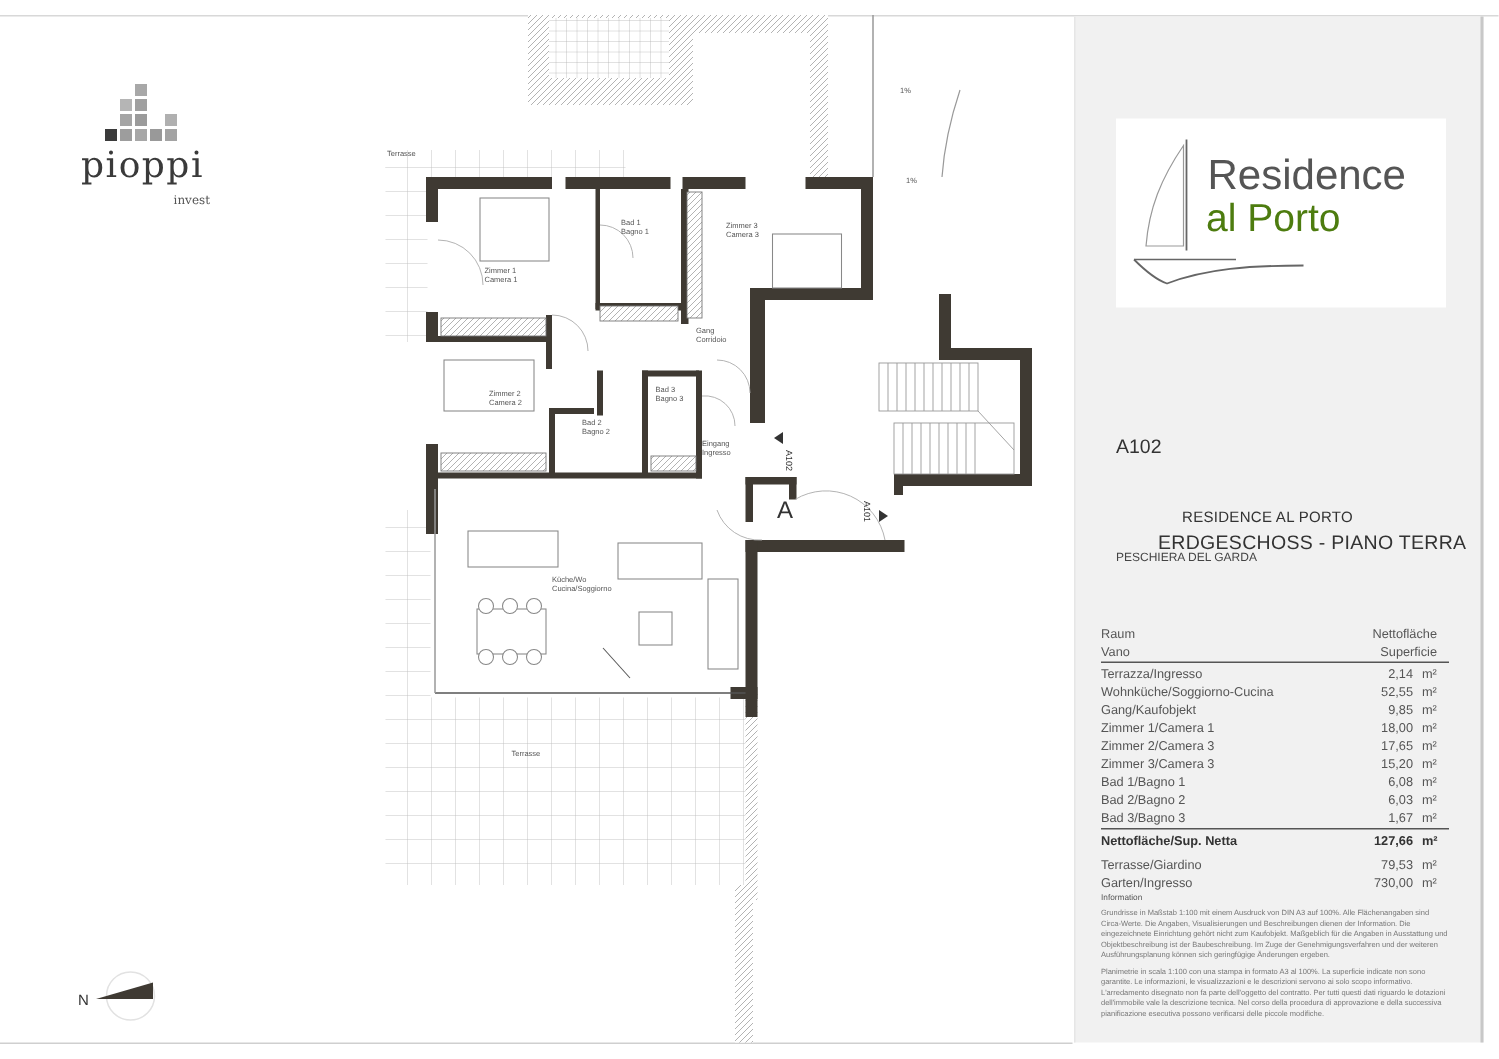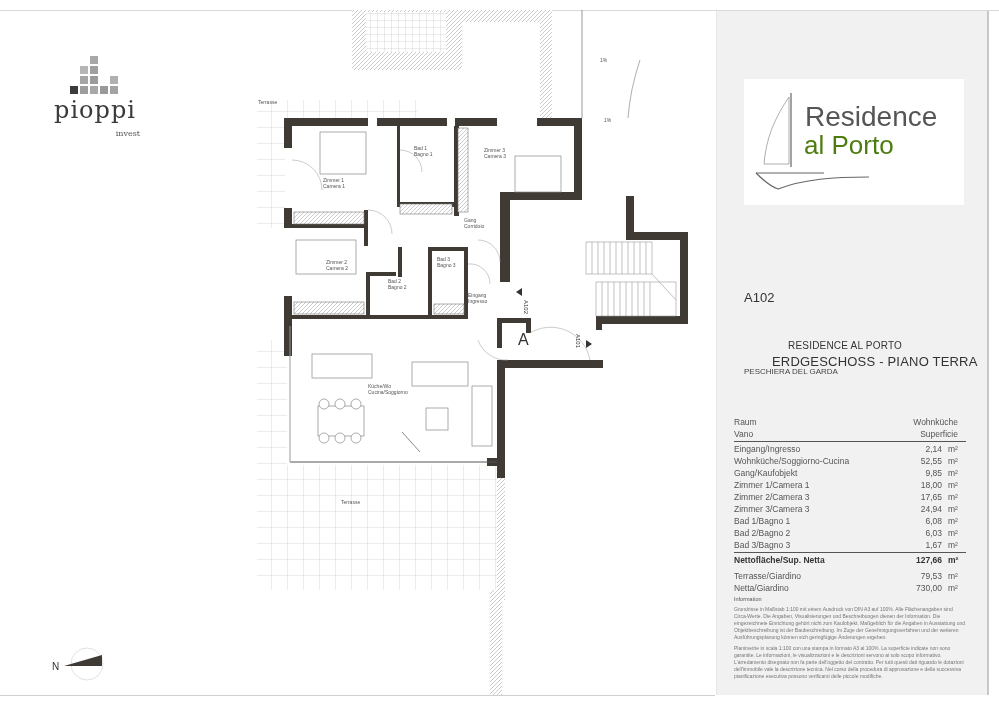--- a/index.html
+++ b/index.html
@@ -242,30 +242,30 @@
   </div>
 
   <div class="unit">A102</div>
   <div class="city">PESCHIERA DEL GARDA</div>
   <div class="proj">RESIDENCE AL PORTO</div>
   <div class="floor">ERDGESCHOSS - PIANO TERRA</div>
 
   <div class="tbl">
     <div class="row">
       <span class="c1">Raum</span>
-      <span class="c2" style="right:8px">Wohnküche</span>
+      <span class="c2" style="right:8px">Nettofläche</span>
     </div>
     <div class="row">
       <span class="c1">Vano</span>
       <span class="c2" style="right:8px">Superficie</span>
     </div>
     <div class="line"></div>
     <div id="room-rows">
         <div class="row">
-          <span class="c1">Eingang/Ingresso</span>
+          <span class="c1">Terrazza/Ingresso</span>
           <span class="c2">2,14</span>
           <span class="c3">m²</span>
         </div>
         <div class="row">
           <span class="c1">Wohnküche/Soggiorno-Cucina</span>
           <span class="c2">52,55</span>
           <span class="c3">m²</span>
         </div>
         <div class="row">
           <span class="c1">Gang/Kaufobjekt</span>
@@ -277,21 +277,21 @@
           <span class="c2">18,00</span>
           <span class="c3">m²</span>
         </div>
         <div class="row">
           <span class="c1">Zimmer 2/Camera 3</span>
           <span class="c2">17,65</span>
           <span class="c3">m²</span>
         </div>
         <div class="row">
           <span class="c1">Zimmer 3/Camera 3</span>
-          <span class="c2">24,94</span>
+          <span class="c2">15,20</span>
           <span class="c3">m²</span>
         </div>
         <div class="row">
           <span class="c1">Bad 1/Bagno 1</span>
           <span class="c2">6,08</span>
           <span class="c3">m²</span>
         </div>
         <div class="row">
           <span class="c1">Bad 2/Bagno 2</span>
           <span class="c2">6,03</span>
@@ -310,21 +310,21 @@
       <span class="c3">m²</span>
     </div>
     <div style="height:4px"></div>
     <div id="extra-rows">
         <div class="row">
           <span class="c1">Terrasse/Giardino</span>
           <span class="c2">79,53</span>
           <span class="c3">m²</span>
         </div>
         <div class="row">
-          <span class="c1">Netta/Giardino</span>
+          <span class="c1">Garten/Ingresso</span>
           <span class="c2">730,00</span>
           <span class="c3">m²</span>
         </div>
       </div>
   </div>
 
   <div class="info">
     <div class="ttl">Information</div>
     <p>Grundrisse in Maßstab 1:100 mit einem Ausdruck von DIN A3 auf 100%. Alle Flächenangaben sind Circa-Werte. Die Angaben, Visualisierungen und Beschreibungen dienen der Information. Die eingezeichnete Einrichtung gehört nicht zum Kaufobjekt. Maßgeblich für die Angaben in Ausstattung und Objektbeschreibung ist der Baubeschreibung. Im Zuge der Genehmigungsverfahren und der weiteren Ausführungsplanung können sich geringfügige Änderungen ergeben.</p>
     <p>Planimetrie in scala 1:100 con una stampa in formato A3 al 100%. La superficie indicate non sono garantite. Le informazioni, le visualizzazioni e le descrizioni servono ai solo scopo informativo. L'arredamento disegnato non fa parte dell'oggetto del contratto. Per tutti questi dati riguardo le dotazioni dell'immobile vale la descrizione tecnica. Nel corso della procedura di approvazione e della successiva pianificazione esecutiva possono verificarsi delle piccole modifiche.</p>

